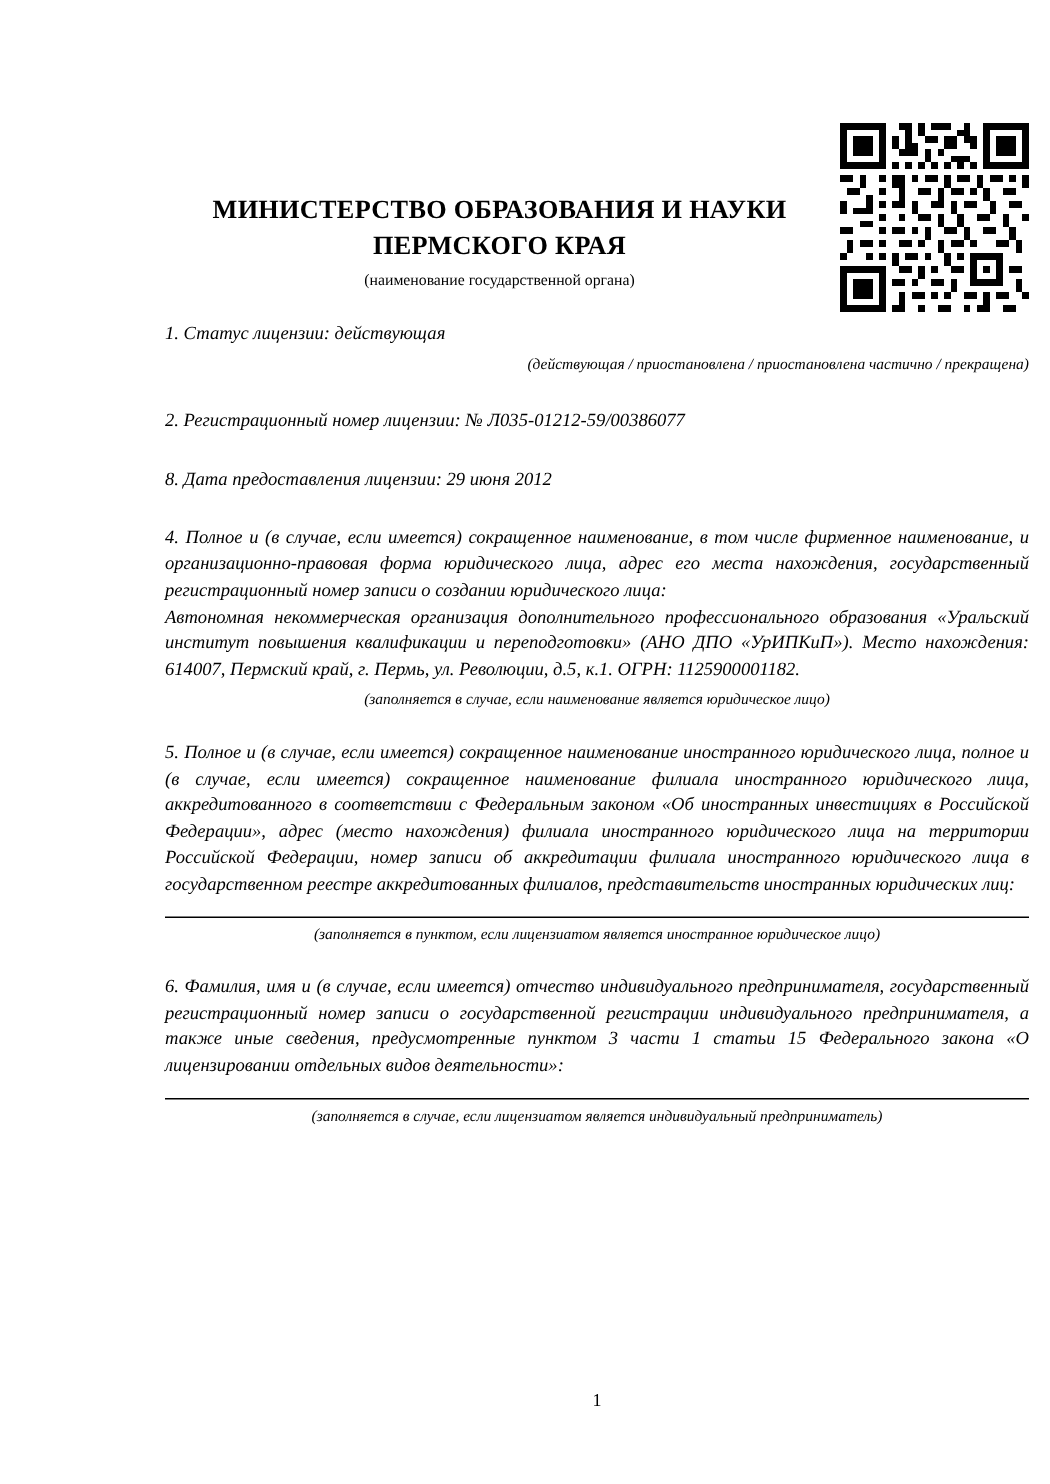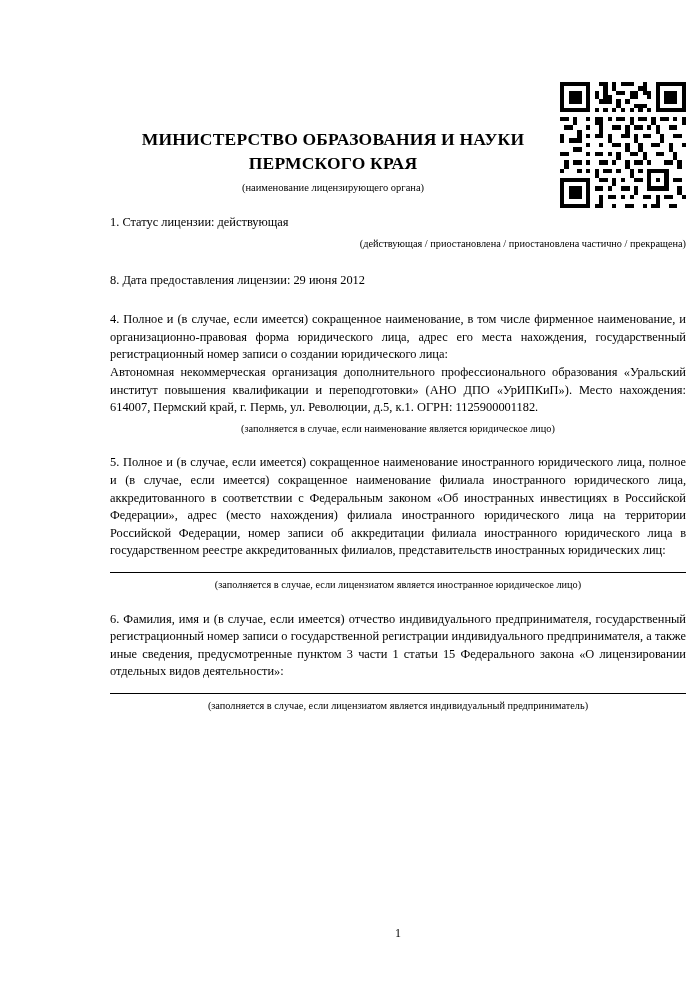--- a/index.html
+++ b/index.html
@@ -57,20 +57,21 @@
   }
   .doc-title .line2 {
     margin-top: 3px;
   }
 
   .section {
     font-size: 12.4px;
     line-height: 1.42;
     text-align: justify;
     margin-top: 21px;
+    font-style: italic;
   }
   .section.tight { margin-top: 18px; }
 
   .note {
     text-align: center;
     font-size: 10.3px;
     margin-top: 5px;
   }
   .note.left-ind {
     text-align: right;
@@ -246,44 +247,47 @@
         <rect x="15" y="28" width="2" height="1"></rect>
           <rect x="19" y="28" width="1" height="1"></rect>
         <rect x="21" y="28" width="2" height="1"></rect>
           <rect x="25" y="28" width="2" height="1"></rect>
       </g>
     </svg>
   </div>
 
   <div class="header">
     <div class="header-title">МИНИСТЕРСТВО ОБРАЗОВАНИЯ И НАУКИ ПЕРМСКОГО КРАЯ</div>
-    <div class="header-sub">(наименование лицензирующего органа)</div>
+    <div class="header-sub">(наименование государственной органа)</div>
   </div>
 
 
   <div class="section">
     <div class="body-text">1. Статус лицензии: действующая</div>
     <div class="note left-ind">(действующая / приостановлена / приостановлена частично / прекращена)</div>
   </div>
 
+  <div class="section">
+    <div class="body-text">2. Регистрационный номер лицензии: № Л035-01212-59/00386077</div>
+  </div>
 
   <div class="section">
     <div class="body-text">8. Дата предоставления лицензии: 29 июня 2012</div>
   </div>
 
   <div class="section">
     <div class="body-text">4. Полное и (в случае, если имеется) сокращенное наименование, в том числе фирменное наименование, и организационно-правовая форма юридического лица, адрес его места нахождения, государственный регистрационный номер записи о создании юридического лица:</div>
     <div class="body-text">Автономная некоммерческая организация дополнительного профессионального образования «Уральский институт повышения квалификации и переподготовки» (АНО ДПО «УрИПКиП»). Место нахождения: 614007, Пермский край, г. Пермь, ул. Революции, д.5, к.1. ОГРН: 1125900001182.</div>
     <div class="note">(заполняется в случае, если наименование является юридическое лицо)</div>
   </div>
 
   <div class="section tight">
     <div class="body-text">5. Полное и (в случае, если имеется) сокращенное наименование иностранного юридического лица, полное и (в случае, если имеется) сокращенное наименование филиала иностранного юридического лица, аккредитованного в соответствии с Федеральным законом «Об иностранных инвестициях в Российской Федерации», адрес (место нахождения) филиала иностранного юридического лица на территории Российской Федерации, номер записи об аккредитации филиала иностранного юридического лица в государственном реестре аккредитованных филиалов, представительств иностранных юридических лиц:</div>
     <hr class="rule">
-    <div class="note">(заполняется в случае, если лицензиатом является иностранное юридическое лицо)</div>
+    <div class="note">(заполняется в пунктом, если лицензиатом является иностранное юридическое лицо)</div>
   </div>
 
   <div class="section tight">
     <div class="body-text">6. Фамилия, имя и (в случае, если имеется) отчество индивидуального предпринимателя, государственный регистрационный номер записи о государственной регистрации индивидуального предпринимателя, а также иные сведения, предусмотренные пунктом 3 части 1 статьи 15 Федерального закона «О лицензировании отдельных видов деятельности»:</div>
     <hr class="rule">
     <div class="note">(заполняется в случае, если лицензиатом является индивидуальный предприниматель)</div>
   </div>
 
 
   <div class="page-number">1</div>

